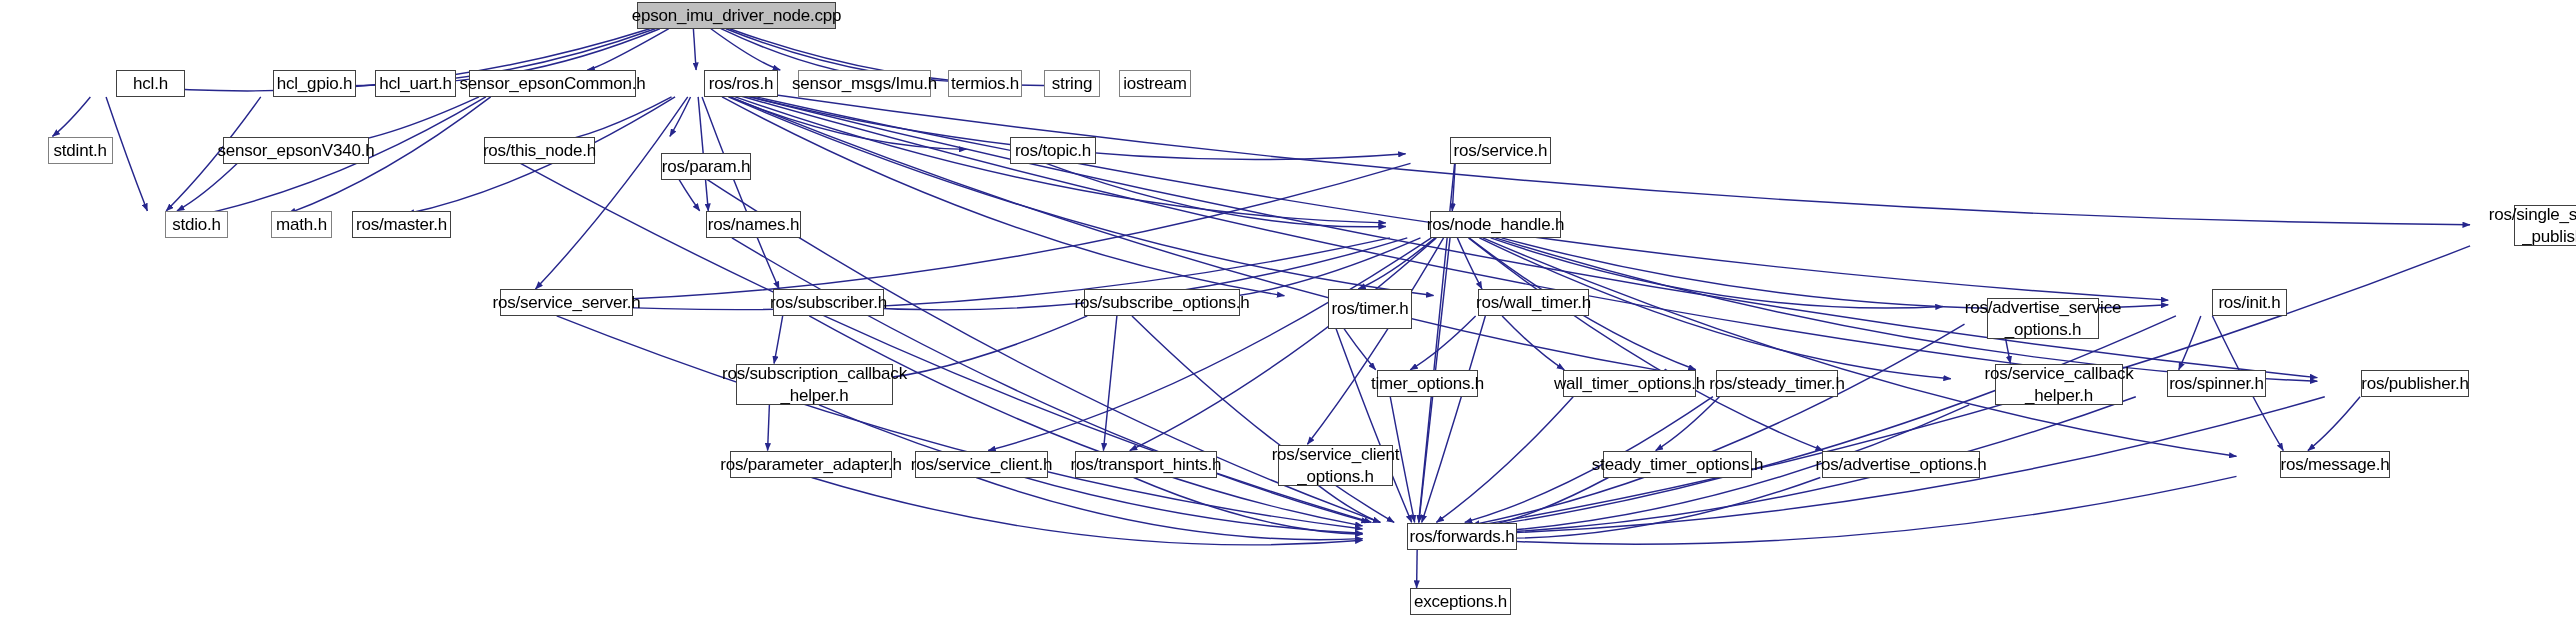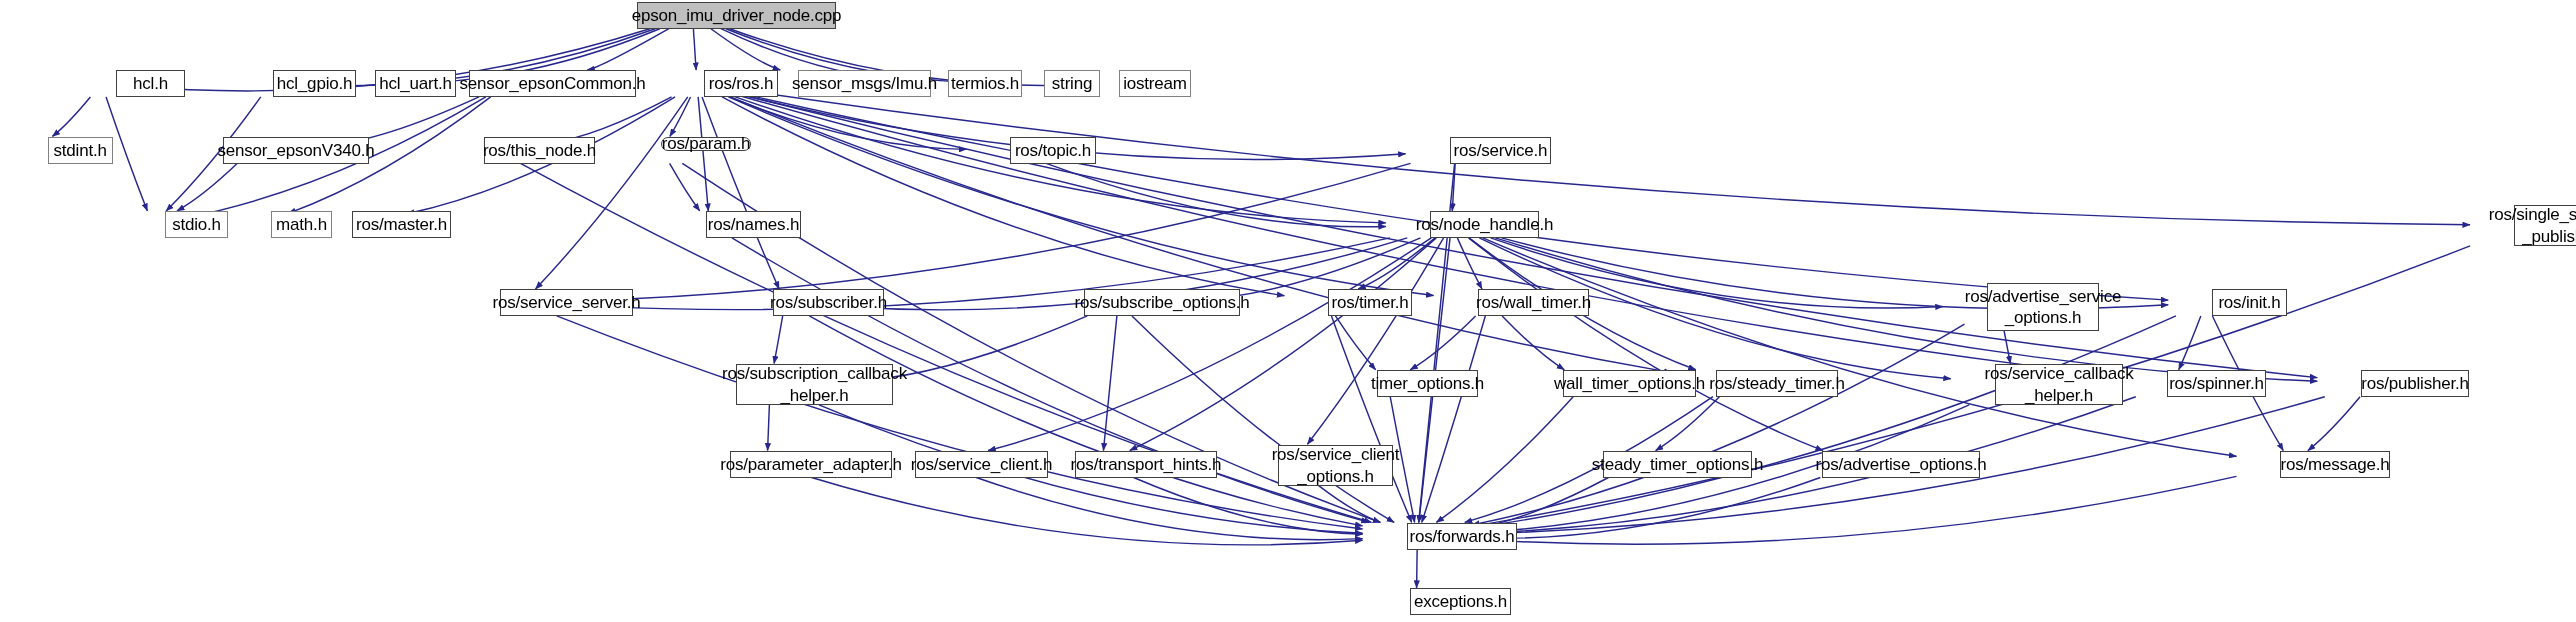--- a/index.html
+++ b/index.html
@@ -163,36 +163,36 @@
       <div class="graph-node strong" style="left: 331px; top: 70px; width: 81px; height: 27px;">hcl_uart.h</div>
       <div class="graph-node strong" style="left: 425px; top: 70px; width: 167px; height: 27px;">sensor_epsonCommon.h</div>
       <div class="graph-node strong" style="left: 660px; top: 70px; width: 74px; height: 27px;">ros/ros.h</div>
       <div class="graph-node" style="left: 754px; top: 70px; width: 133px; height: 27px;">sensor_msgs/Imu.h</div>
       <div class="graph-node" style="left: 904px; top: 70px; width: 74px; height: 27px;">termios.h</div>
       <div class="graph-node" style="left: 1000px; top: 70px; width: 56px; height: 27px;">string</div>
       <div class="graph-node" style="left: 1075px; top: 70px; width: 72px; height: 27px;">iostream</div>
       <div class="graph-node" style="left: 3.6px; top: 137px; width: 65px; height: 27px;">stdint.h</div>
       <div class="graph-node strong" style="left: 179px; top: 137px; width: 146px; height: 27px;">sensor_epsonV340.h</div>
       <div class="graph-node strong" style="left: 440px; top: 137px; width: 111px; height: 27px;">ros/this_node.h</div>
-      <div class="graph-node strong" style="left: 617px; top: 137px; width: 90px; height: 14px; border-radius: 12px;">ros/param.h</div>
+      <div class="graph-node strong" style="left: 617px; top: 153px; width: 90px; height: 27px;">ros/param.h</div>
       <div class="graph-node strong" style="left: 966px; top: 137px; width: 86px; height: 27px;">ros/topic.h</div>
       <div class="graph-node strong" style="left: 1406px; top: 137px; width: 101px; height: 27px;">ros/service.h</div>
       <div class="graph-node" style="left: 121px; top: 211px; width: 63px; height: 27px;">stdio.h</div>
       <div class="graph-node" style="left: 227px; top: 211px; width: 61px; height: 27px;">math.h</div>
       <div class="graph-node strong" style="left: 308px; top: 211px; width: 99px; height: 27px;">ros/master.h</div>
       <div class="graph-node strong" style="left: 662px; top: 211px; width: 95px; height: 27px;">ros/names.h</div>
-      <div class="graph-node strong" style="left: 1386px; top: 211px; width: 109px; height: 27px;">ros/node_handle.h</div>
+      <div class="graph-node strong" style="left: 1386px; top: 211px; width: 131px; height: 27px;">ros/node_handle.h</div>
       <div class="graph-node strong two-line" style="left: 2470px; top: 205px; width: 106px; height: 41px;">ros/single_subscriber
 _publisher.h</div>
       <div class="graph-node strong" style="left: 456px; top: 289px; width: 133px; height: 27px;">ros/service_server.h</div>
       <div class="graph-node strong" style="left: 729px; top: 289px; width: 111px; height: 27px;">ros/subscriber.h</div>
       <div class="graph-node strong" style="left: 1040px; top: 289px; width: 156px; height: 27px;">ros/subscribe_options.h</div>
-      <div class="graph-node strong" style="left: 1284px; top: 289px; width: 84px; height: 27px;">ros/timer.h</div>
+      <div class="graph-node strong" style="left: 1284px; top: 289px; width: 84px; height: 40px;">ros/timer.h</div>
       <div class="graph-node strong" style="left: 1434px; top: 289px; width: 111px; height: 27px;">ros/wall_timer.h</div>
-      <div class="graph-node strong two-line" style="left: 1943px; top: 283px; width: 112px; height: 48px; text-align: center;">ros/advertise_service
+      <div class="graph-node strong two-line" style="left: 1943px; top: 298px; width: 112px; height: 41px; text-align: center;">ros/advertise_service
 _options.h</div>
       <div class="graph-node strong" style="left: 2168px; top: 289px; width: 75px; height: 27px; text-align: center;">ros/init.h</div>
       <div class="graph-node strong two-line" style="left: 692px; top: 364px; width: 157px; height: 41px;">ros/subscription_callback
 _helper.h</div>
       <div class="graph-node strong" style="left: 1333px; top: 370px; width: 101px; height: 27px;">timer_options.h</div>
       <div class="graph-node strong" style="left: 1519px; top: 370px; width: 133px; height: 27px;">wall_timer_options.h</div>
       <div class="graph-node strong" style="left: 1672px; top: 370px; width: 122px; height: 27px;">ros/steady_timer.h</div>
       <div class="graph-node strong two-line" style="left: 1951px; top: 364px; width: 128px; height: 41px;">ros/service_callback
 _helper.h</div>
       <div class="graph-node strong" style="left: 2123px; top: 370px; width: 99px; height: 27px;">ros/spinner.h</div>

